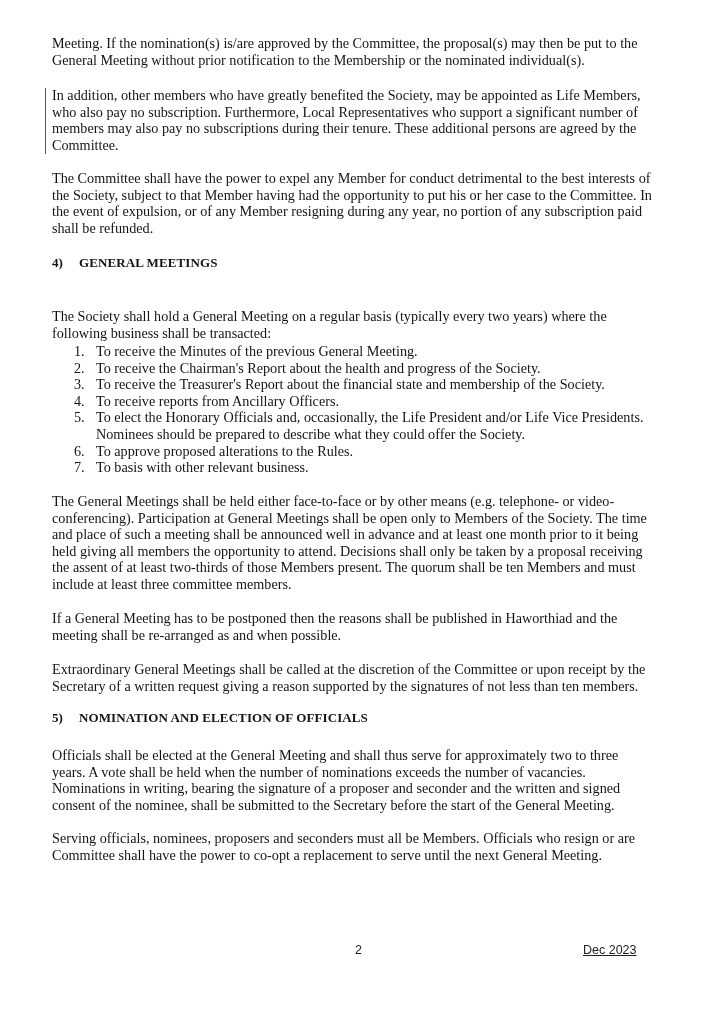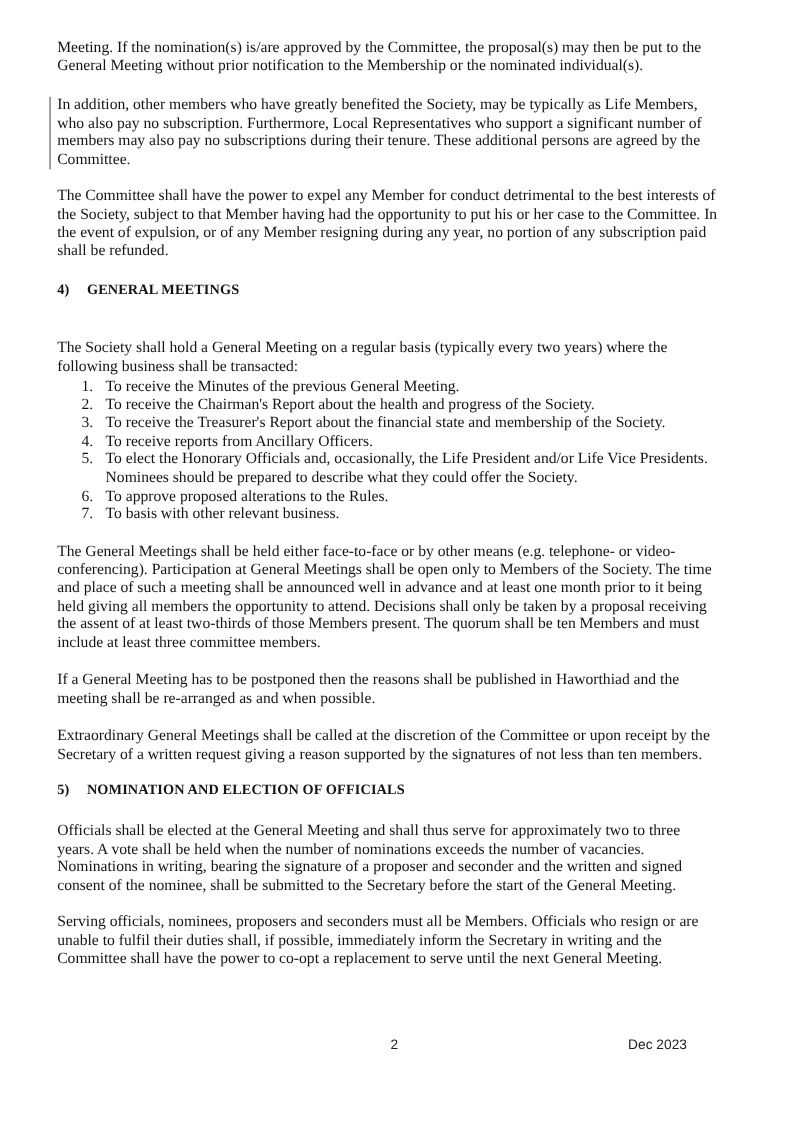--- a/index.html
+++ b/index.html
@@ -26,21 +26,21 @@
 <div class="page">
 
   <div class="block" style="top:35px;">
     <span class="line">Meeting. If the nomination(s) is/are approved by the Committee, the proposal(s) may then be put to the</span>
     <span class="line">General Meeting without prior notification to the Membership or the nominated individual(s).</span>
   </div>
 
   <div class="change-bar"></div>
 
   <div class="block" style="top:87px;">
-    <span class="line">In addition, other members who have greatly benefited the Society, may be typically as Life Members,</span>
+    <span class="line">In addition, other members who have greatly benefited the Society, may be appointed as Life Members,</span>
     <span class="line">who also pay no subscription. Furthermore, Local Representatives who support a significant number of</span>
     <span class="line">members may also pay no subscriptions during their tenure. These additional persons are agreed by the</span>
     <span class="line">Committee.</span>
   </div>
 
   <div class="block" style="top:170px;">
     <span class="line">The Committee shall have the power to expel any Member for conduct detrimental to the best interests of</span>
     <span class="line">the Society, subject to that Member having had the opportunity to put his or her case to the Committee. In</span>
     <span class="line">the event of expulsion, or of any Member resigning during any year, no portion of any subscription paid</span>
     <span class="line">shall be refunded.</span>
@@ -115,20 +115,19 @@
 
   <div class="block" style="top:747px;">
     <span class="line">Officials shall be elected at the General Meeting and shall thus serve for approximately two to three</span>
     <span class="line">years. A vote shall be held when the number of nominations exceeds the number of vacancies.</span>
     <span class="line">Nominations in writing, bearing the signature of a proposer and seconder and the written and signed</span>
     <span class="line">consent of the nominee, shall be submitted to the Secretary before the start of the General Meeting.</span>
   </div>
 
   <div class="block" style="top:830px;">
     <span class="line">Serving officials, nominees, proposers and seconders must all be Members. Officials who resign or are</span>
-    <span class="line">unable to fulfil their duties shall, if possible, immediately inform the Secretary in writing and the</span>
     <span class="line">Committee shall have the power to co-opt a replacement to serve until the next General Meeting.</span>
   </div>
 
   <span class="footer" style="left:355px;">2</span>
-  <span class="footer" style="left:571px;">Dec 2023</span>
+  <span class="footer" style="left:583px;text-decoration:underline;">Dec 2023</span>
 
 </div>
 
 </body></html>

